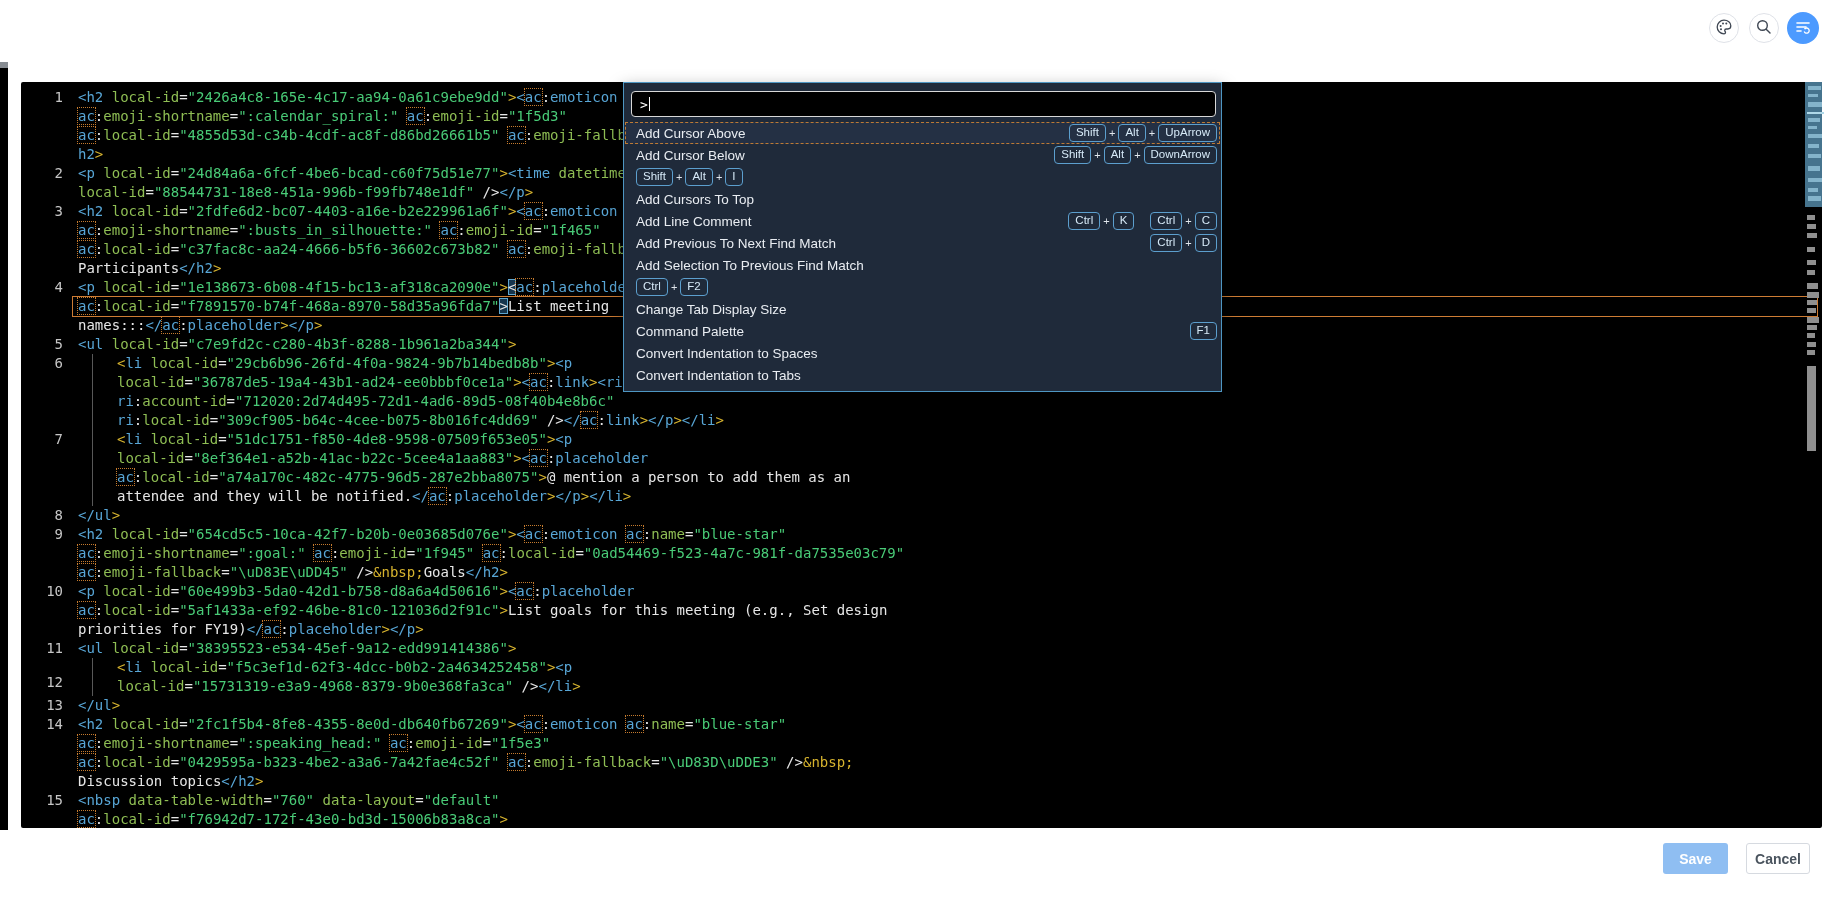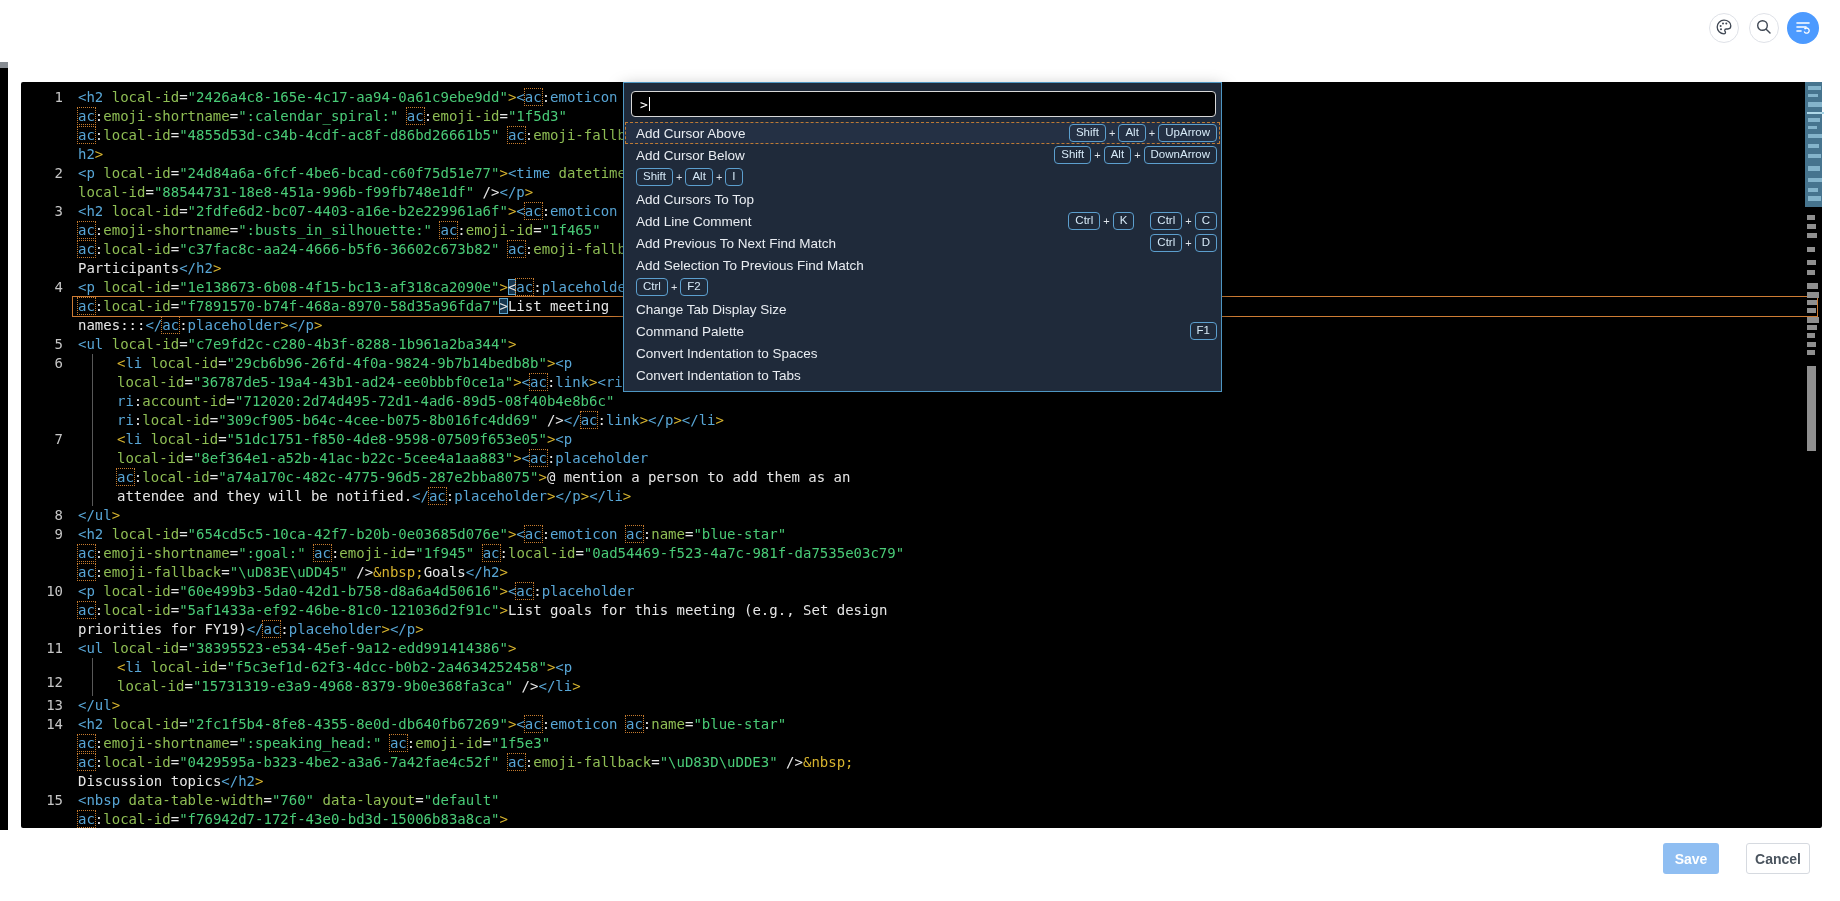--- a/index.html
+++ b/index.html
@@ -55,21 +55,21 @@
   .p-label{flex:1;white-space:nowrap;}
   .keys{display:flex;gap:16px;}
   .kgroup{display:flex;align-items:center;}
   .key{border:1px solid #5c9fce;border-radius:4px;padding:0 6px;height:16px;line-height:15px;
        font-size:11.5px;color:#d6e9f7;white-space:nowrap;}
   .plus{color:#e0e6ec;margin:0 3px;font-size:11px;}
 
   
   .footer-btn{position:absolute;top:843px;height:31px;border-radius:3px;font-family:"Liberation Sans",sans-serif;
               font-size:14px;font-weight:bold;cursor:pointer;}
-  #save-btn{left:1663px;width:56px;background:#8fbef2;color:#ffffff;border:none;}
+  #save-btn{left:1663px;width:65px;background:#8fbef2;color:#ffffff;border:none;}
   #cancel-btn{left:1746px;width:64px;background:#ffffff;color:#4a545e;border:1px solid #d6dae0;}
 </style>
 </head>
 <body>
 
 <div id="page">
 
   <button class="circle-btn" id="theme-btn">
     <span>
       <svg width="18" height="18" viewBox="0 0 18 18" fill="none">

